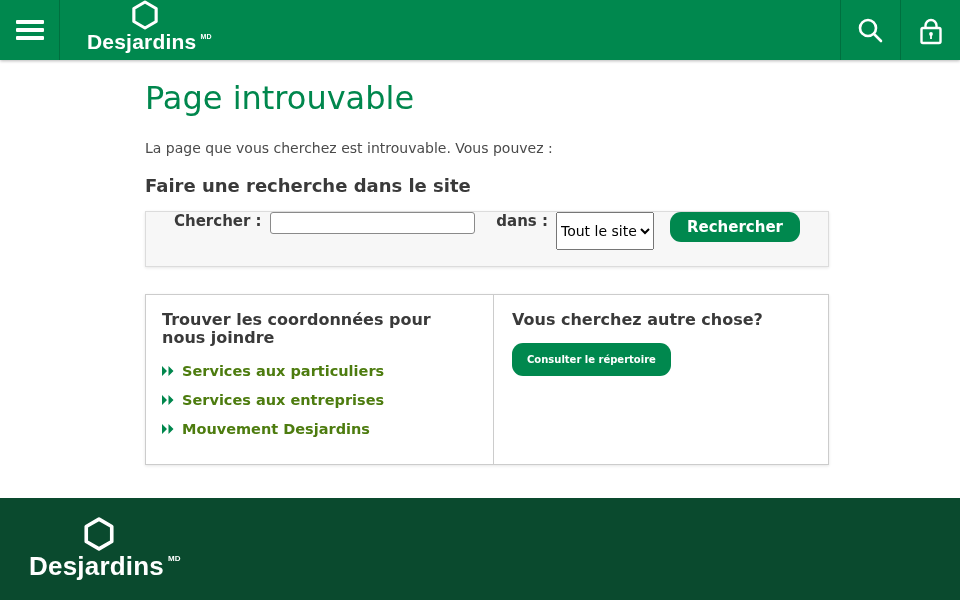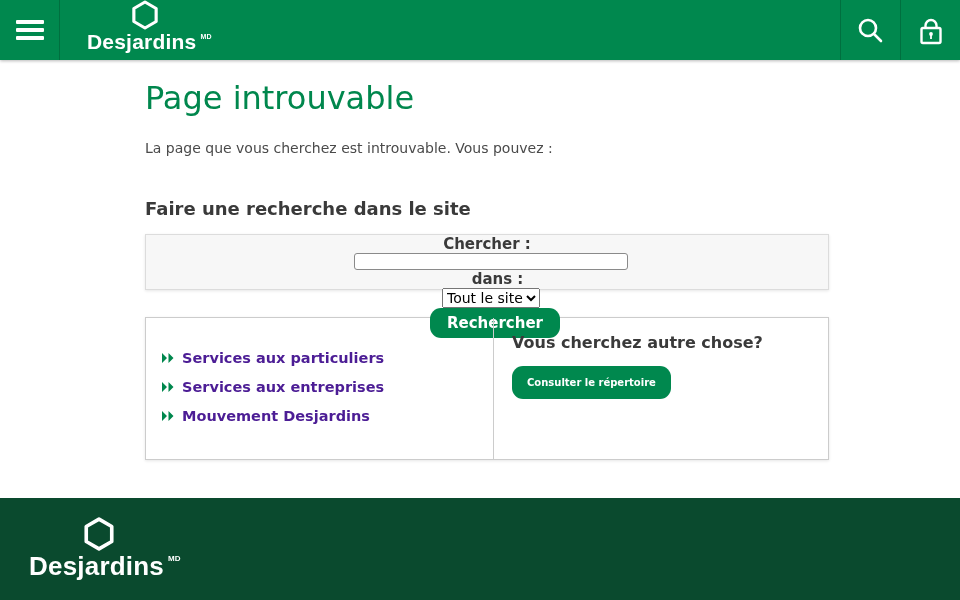--- a/index.html
+++ b/index.html
@@ -63,36 +63,35 @@
     color: #00874D;
     line-height: 1.25;
   }
   p.intro {
     margin-top: 21px;
     font-size: 14px;
     color: #4a4a4a;
     line-height: 1.4;
   }
   h2.section-heading {
-    margin-top: 39px;
+    margin-top: 16px;
     font-size: 18px;
     font-weight: bold;
     color: #3a3a3a;
   }
 
   .search-panel {
     margin-top: 15px;
     height: 56px;
     background: #f7f7f7;
     border: 1px solid #dcdcdc;
     box-shadow: 0 1px 3px rgba(0,0,0,0.10);
     display: flex;
-    align-items: center;
-    padding: 0 8px;
-    flex-direction: column;
+    align-items: flex-start;
+    padding: 0 28px;
   }
   .field-label {
     font-size: 15px;
     font-weight: bold;
     color: #3a3a3a;
     white-space: nowrap;
   }
   .search-panel input[type="text"] {
     margin-left: 8px;
     width: 274px;
@@ -144,21 +143,21 @@
     font-weight: bold;
     color: #3a3a3a;
     line-height: 1.15;
   }
   .link-list { list-style: none; margin-top: 14px; }
   .link-list li { margin-bottom: 10px; }
   .contact-link {
     display: inline-flex;
     align-items: center;
     gap: 7px;
-    color: #4c1d95;
+    color: #4d7c0f;
     font-size: 14.5px;
     font-weight: bold;
     text-decoration: none;
     cursor: pointer;
   }
   .stacked-btn {
     display: block;
     margin-top: 11px;
     font-size: 10px;
     padding: 11px 15px;
@@ -234,20 +233,21 @@
       <input type="text" value="" style="">
       <label class="field-label scope-label">dans :</label>
       <select>
         <option>Tout le site</option>
       </select>
       <button class="btn btn-search">Rechercher</button>
     </div>
 
     <div class="contact-panel">
       <div class="col-left">
+        <div class="panel-heading">Trouver les coordonnées pour nous joindre</div>
         <ul class="link-list">
           <li>
             <a class="contact-link">
               <span style="display:flex;">
                 <svg width="13" height="10" viewBox="0 0 13 10">
                     <path d="M0 0 L5 5 L0 10 Z M6.5 0 L11.5 5 L6.5 10 Z" fill="#00874D"></path>
                   </svg>
               </span>
               <span>Services aux particuliers</span>
             </a>

